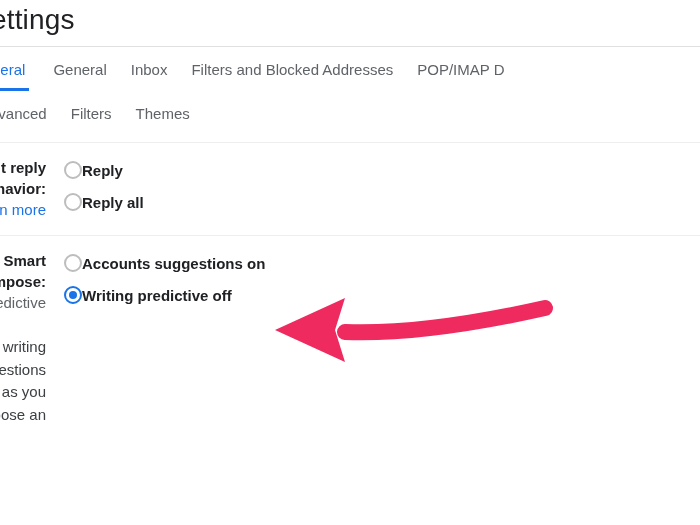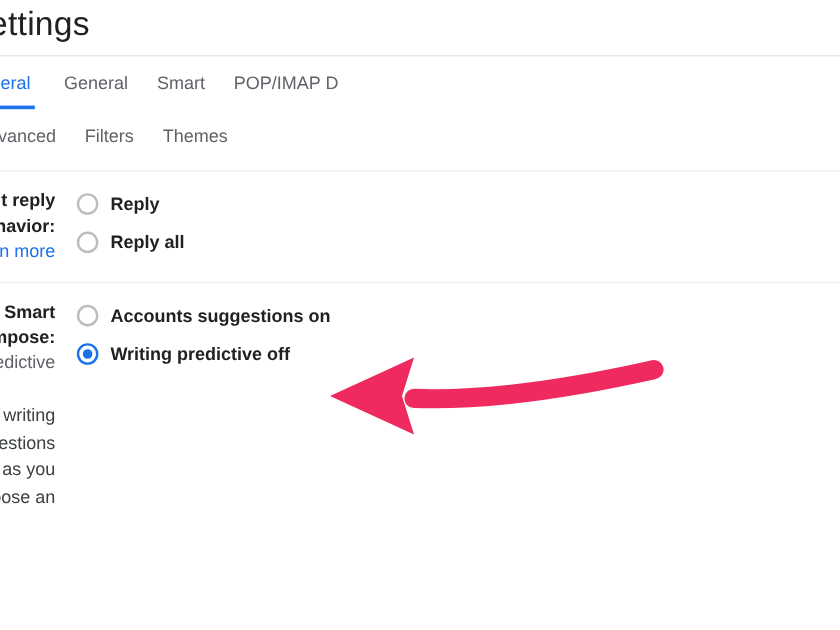--- a/index.html
+++ b/index.html
@@ -71,21 +71,20 @@
     cursor: pointer;
   }
   .label-col .muted { color: #5f6368; }
   .options-col {
     flex: 1;
     padding-left: 6px;
   }
   .radio-option {
     display: flex;
     align-items: center;
-    gap: 10px;
     padding: 4px 0 10px 0;
     cursor: pointer;
   }
   .radio-circle {
     width: 18px;
     height: 18px;
     border: 2px solid #bdbdbd;
     border-radius: 50%;
     flex-shrink: 0;
     position: relative;
@@ -130,21 +129,22 @@
 </head>
 <body>
 
 <div class="frame">
   <h1 class="page-title">Settings</h1>
   <hr class="divider">
 
   <div class="tabs">
     <div class="tab active">General</div>
     <div class="tab">General</div>
-    <div class="tab">Smart</div>
+    <div class="tab">Inbox</div>
+    <div class="tab">Filters and Blocked Addresses</div>
     <div class="tab">POP/IMAP D</div>
   </div>
 
   <div class="tabs-row2">
     <div class="tab">Advanced</div>
     <div class="tab">Filters</div>
     <div class="tab">Themes</div>
   </div>
 
   <div class="setting-row">

